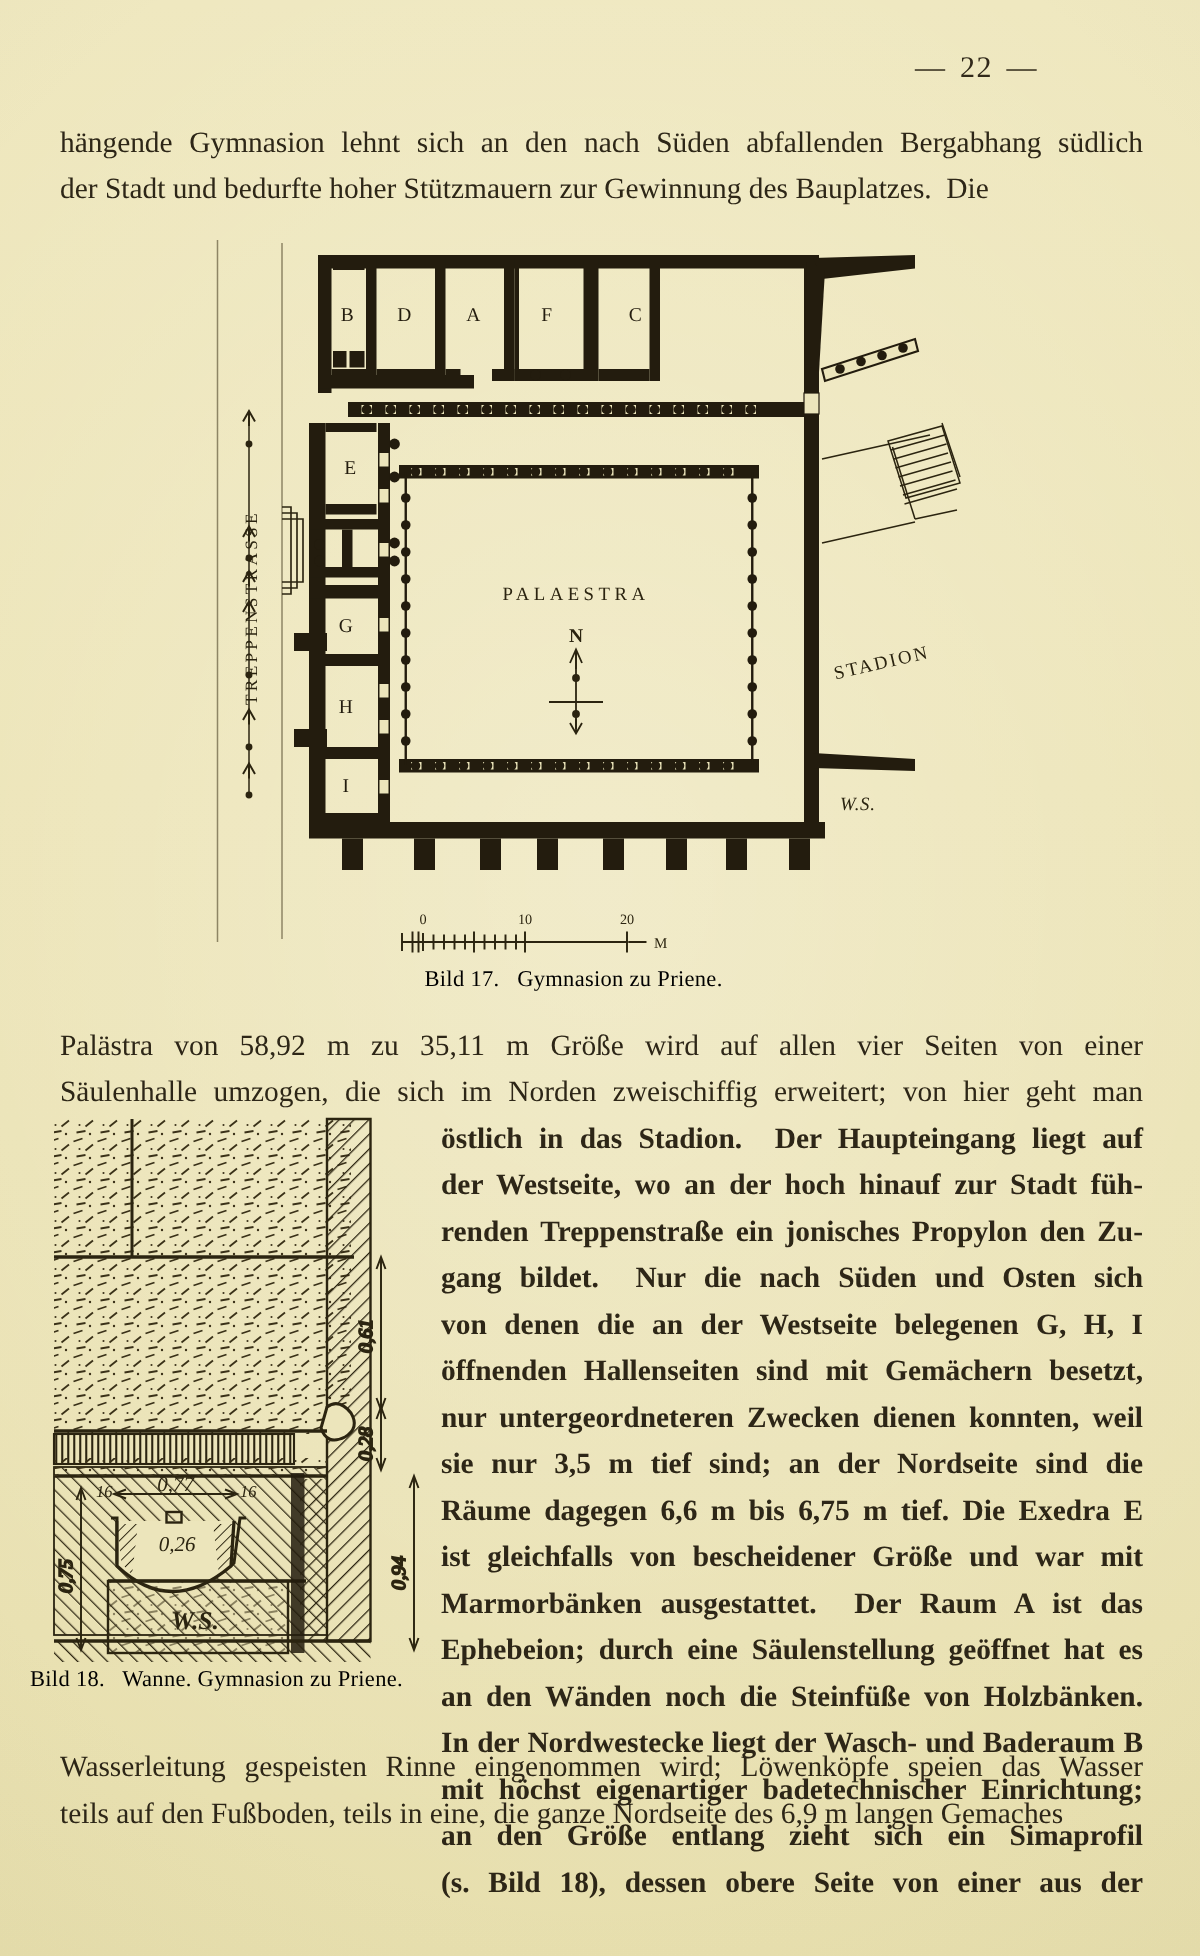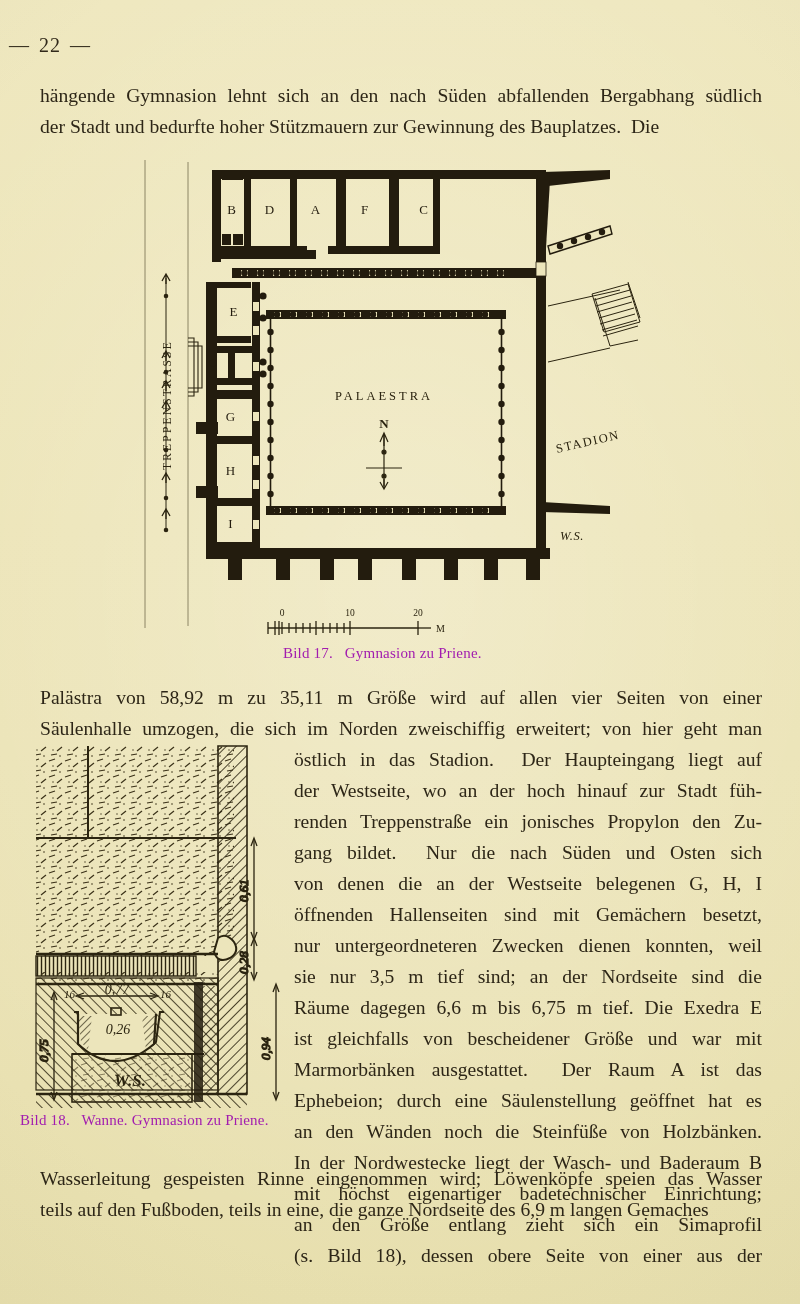--- a/index.html
+++ b/index.html
@@ -25,21 +25,21 @@
       linear-gradient(180deg, #efe8c0 0%, #ece4b6 40%, #eae2b4 75%, #e7dfae 100%);
     pointer-events: none;
   }
   #content { position: absolute; inset: 0; }
 
   .pageno {
     position: absolute;
     top: 34px;
     left: 0;
     width: 701px;
-    text-align: left;
+    text-align: right;
     font-size: 20px;
     letter-spacing: 1px;
     color: #31291a;
   }
   .pageno .dash { display: inline-block; padding: 0 9px; }
 
   .bodytext {
     position: absolute;
     font-size: 19.6px;
     line-height: 31px;
@@ -50,30 +50,30 @@
   .ln {
     display: block;
     text-align: justify;
     text-align-last: justify;
     white-space: pre-wrap;
   }
   .ln.last { text-align-last: left; }
 
   #para-top { left: 40px; top: 80px; width: 722px; }
   #para-mid { left: 40px; top: 682px; width: 722px; }
-  #para-right { left: 294px; top: 744px; width: 468px; }
+  #para-right { left: 294px; top: 744px; width: 468px; font-weight: bold; }
   #para-bottom { left: 40px; top: 1163px; width: 722px; }
 
   
   #fig17 { position: absolute; left: 140px; top: 150px; width: 660px; height: 520px; }
   #fig17 svg { display: block; }
   .cap {
     position: absolute;
     font-size: 15px;
-    color: #a21caf;
+    color: #000000;
     letter-spacing: .2px;
     white-space: nowrap;
     font-family: Liberation Serif, serif;
   }
   #cap17 { left: 283px; top: 645px; }
   #cap18 { left: 20px; top: 1112px; }
 
   
   #fig18 { position: absolute; left: 32px; top: 742px; width: 252px; height: 368px; }
   #fig18 svg { display: block; }

